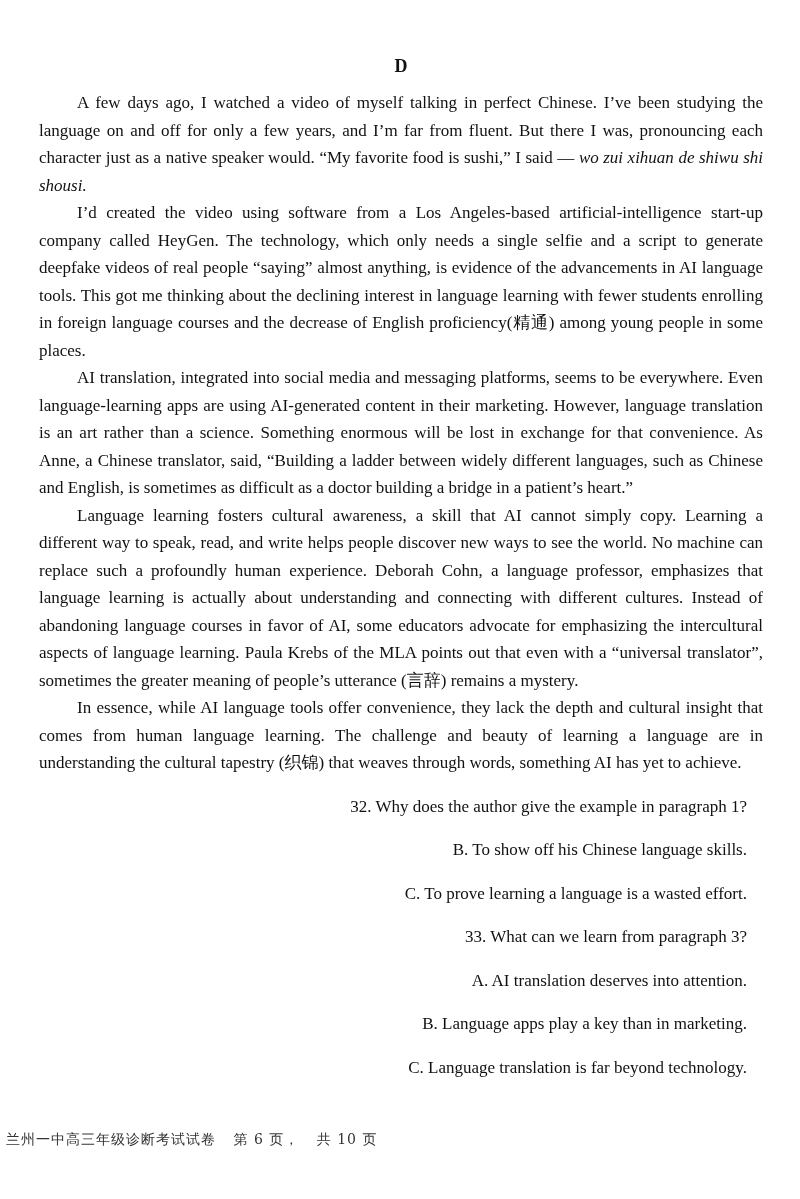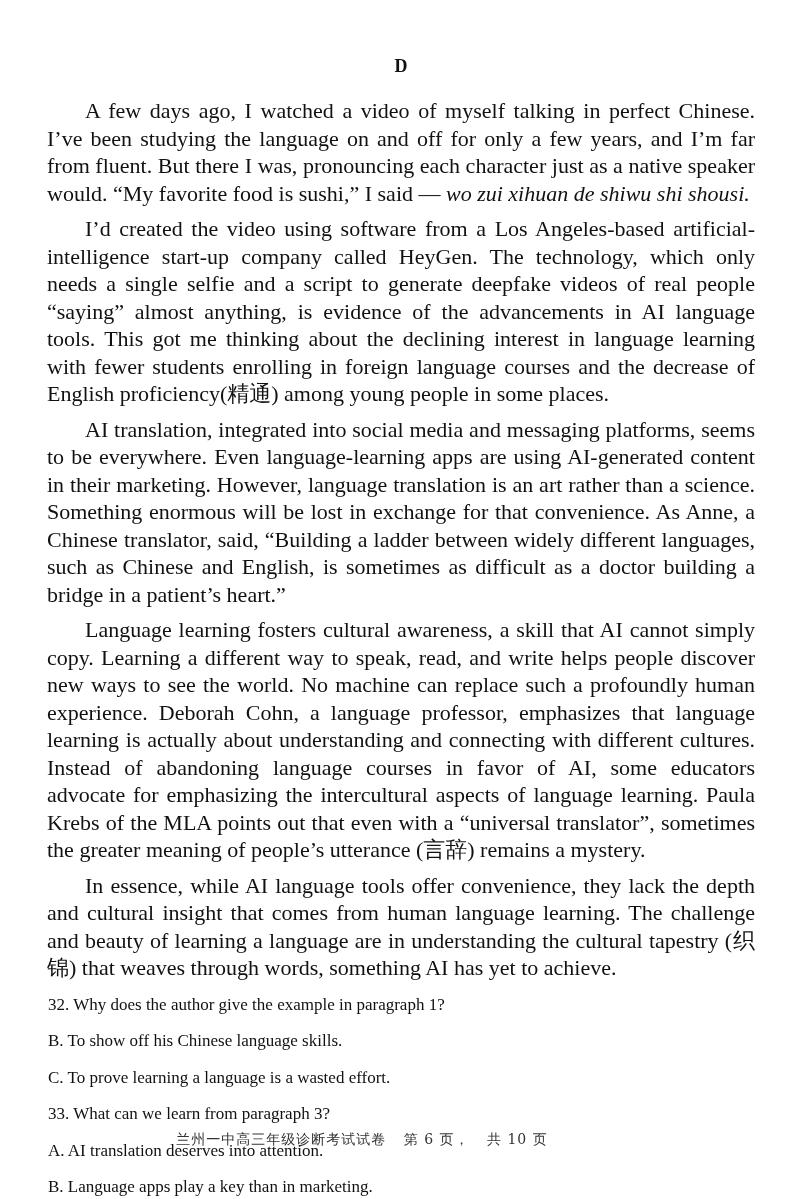--- a/index.html
+++ b/index.html
@@ -8,27 +8,27 @@
     font-family: "Liberation Serif", "DejaVu Serif", serif;
     color: #111;
   }
   .page { position: absolute; left: 39px; top: 0; width: 724px; }
   .section-title {
     position: absolute; top: 56px; left: 0; width: 724px; text-align: center;
     font-weight: bold; font-size: 18px; line-height: 20px;
   }
   .body { position: absolute; top: 89px; left: 0; width: 724px; }
   .para {
-    margin: 8px; font-size: 22px; line-height: 27.5px;
+    margin: 0; font-size: 17px; line-height: 27.5px;
     text-align: justify; text-indent: 38px;
   }
-  .q { margin: 9px; font-size: 17px; line-height: 27.5px; }
+  .q { margin: 16px; font-size: 17px; line-height: 27.5px; text-align: right; }
   .it { font-style: italic; }
   .footer {
-    position: absolute; top: 1131px; left: 0; width: 724px; text-align: center;
+    position: absolute; top: 1131px; left: 0; width: 724px; 
     font-family: "DejaVu Serif", serif; font-size: 14px; color: #333; letter-spacing: 1px;
   }
   .footer span { margin: 0 6px; }
 </style>
 </head>
 <body>
 
 <div class="page">
   <div class="section-title">D</div>
 

